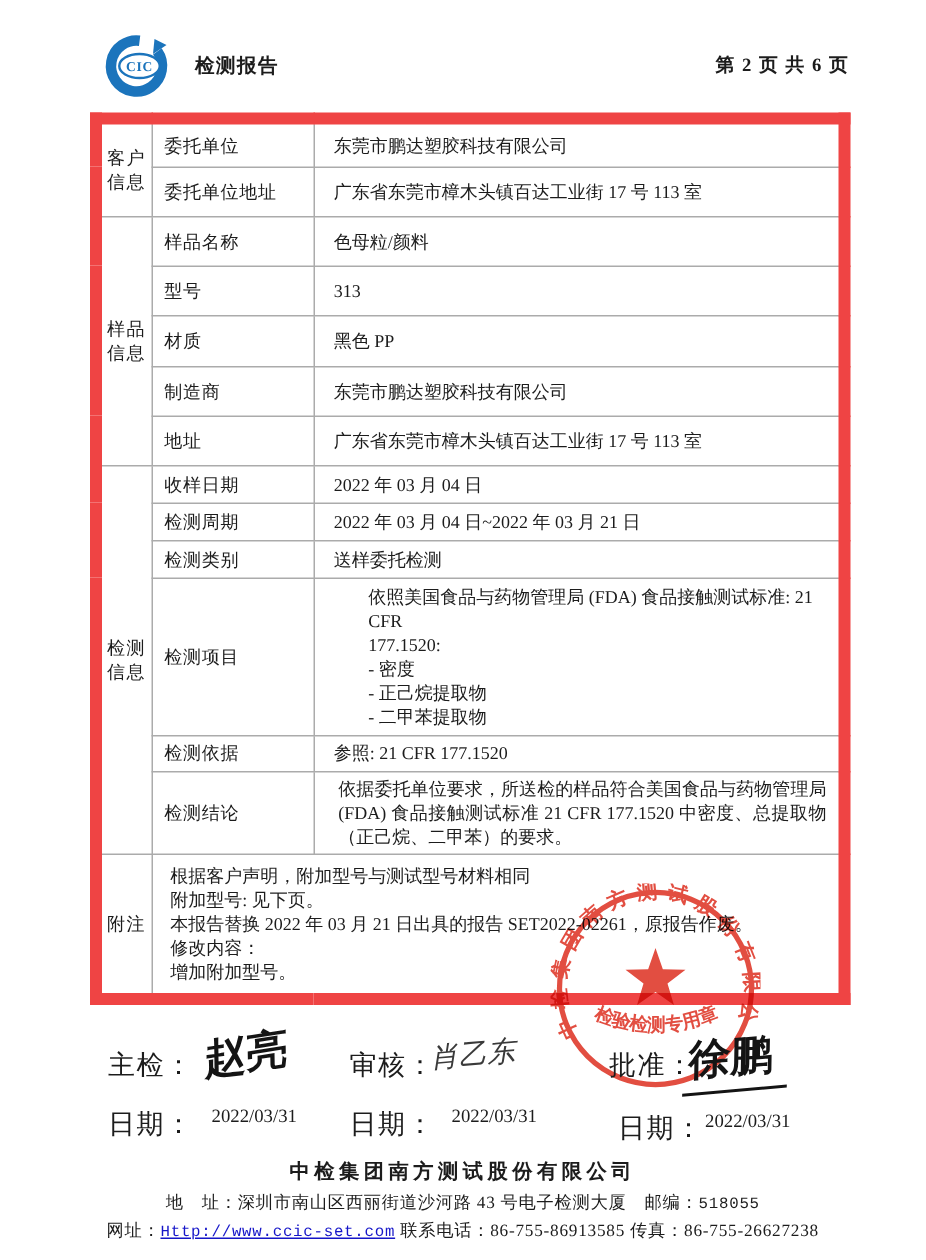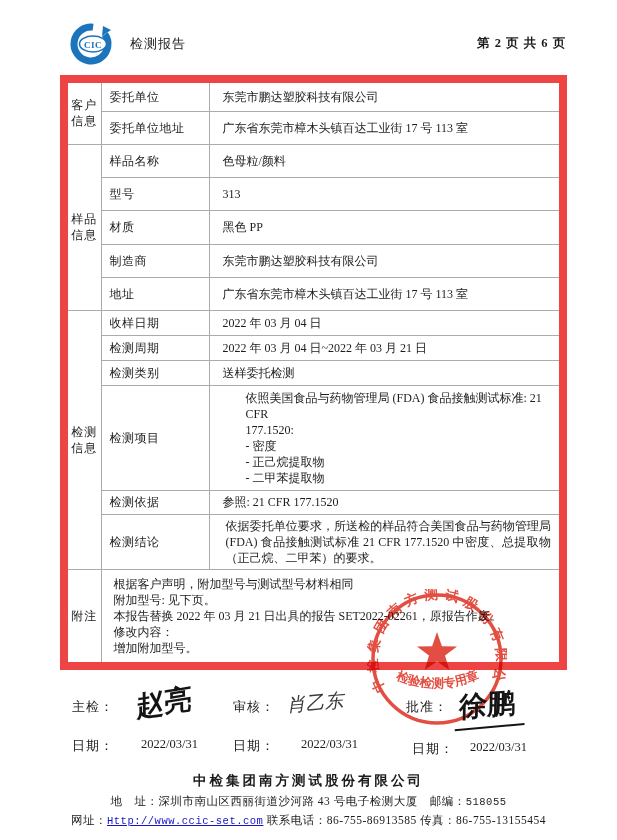--- a/index.html
+++ b/index.html
@@ -7,21 +7,21 @@
   body { font-family: "Liberation Serif", serif; color: #1c1c1c; }
   .page {
     position: relative;
     width: 617px; height: 840px;
     background: #ffffff;
     overflow: hidden;
   }
 
   
   .logo { position: absolute; left: 67px; top: 22px; width: 48px; height: 44px; }
-  .report-title { position: absolute; left: 130px; top: 35px; font-size: 13px; font-weight: normal; letter-spacing: 1px; }
+  .report-title { position: absolute; left: 130px; top: 35px; font-size: 13px; font-weight: bold; letter-spacing: 1px; }
   .report-no { position: absolute; left: 237px; top: 35px; font-size: 12.5px; font-weight: bold; }
   .page-indicator { position: absolute; left: 477px; top: 35px; font-size: 12.5px; font-weight: bold; letter-spacing: 1px; }
 
   
   table.report {
     position: absolute; left: 60px; top: 75px;
     width: 499px;
     border-collapse: collapse;
     table-layout: fixed;
     border: 8px solid #ef4444;
@@ -38,21 +38,21 @@
     line-height: 26px;
     letter-spacing: 1px;
   }
   td.flabel { padding-left: 8px; letter-spacing: 0.5px; }
   td.fvalue { padding-left: 13px; padding-right: 8px; }
   td.multiline { white-space: pre-line; line-height: 19px; padding-top: 4px; padding-bottom: 4px; padding-left: 36px; }
   td.conclusion { line-height: 16px; text-align: justify; padding-top: 3px; padding-bottom: 3px; padding-left: 16px; }
   td.notes { white-space: pre-line; line-height: 20.5px; padding-left: 12px; padding-right: 8px; }
 
   
-  .siglabel { position: absolute; font-size: 13px; letter-spacing: 1px; }
+  .siglabel { position: absolute; font-size: 18px; letter-spacing: 1px; }
   .sig {
     position: absolute;
     font-size: 28px;
     font-weight: bold;
     color: #141414;
     transform: rotate(-9deg) skewX(-8deg);
     white-space: nowrap;
   }
   .sig.small { font-size: 19px; font-weight: normal; color: #3a3a3a; transform: rotate(-5deg) skewX(-14deg); }
   .sig.underlined { border-bottom: 2px solid #141414; padding: 0 10px 2px 4px; transform: rotate(-5deg) skewX(-6deg); }
@@ -198,17 +198,17 @@
   <div class="siglabel" style="left:412px; top:740px">日期：</div>
   <div class="dateval" style="left:470px; top:740px">2022/03/31</div>
 
   <div class="footer">
     <div class="footer-company">中检集团南方测试股份有限公司</div>
     <div class="footer-line">
       <span>地　址：深圳市南山区西丽街道沙河路 43 号电子检测大厦　邮编：</span><span class="mono">518055</span>
     </div>
     <div class="footer-line">
       <span>网址：</span><a href="#" class="weblink mono">Http://www.ccic-set.com</a>
-      <span>联系电话：86-755-86913585 传真：86-755-13155454</span>
+      <span>联系电话：86-755-86913585 传真：86-755-26627238</span>
     </div>
   </div>
 
 </div>
 
 </body></html>

